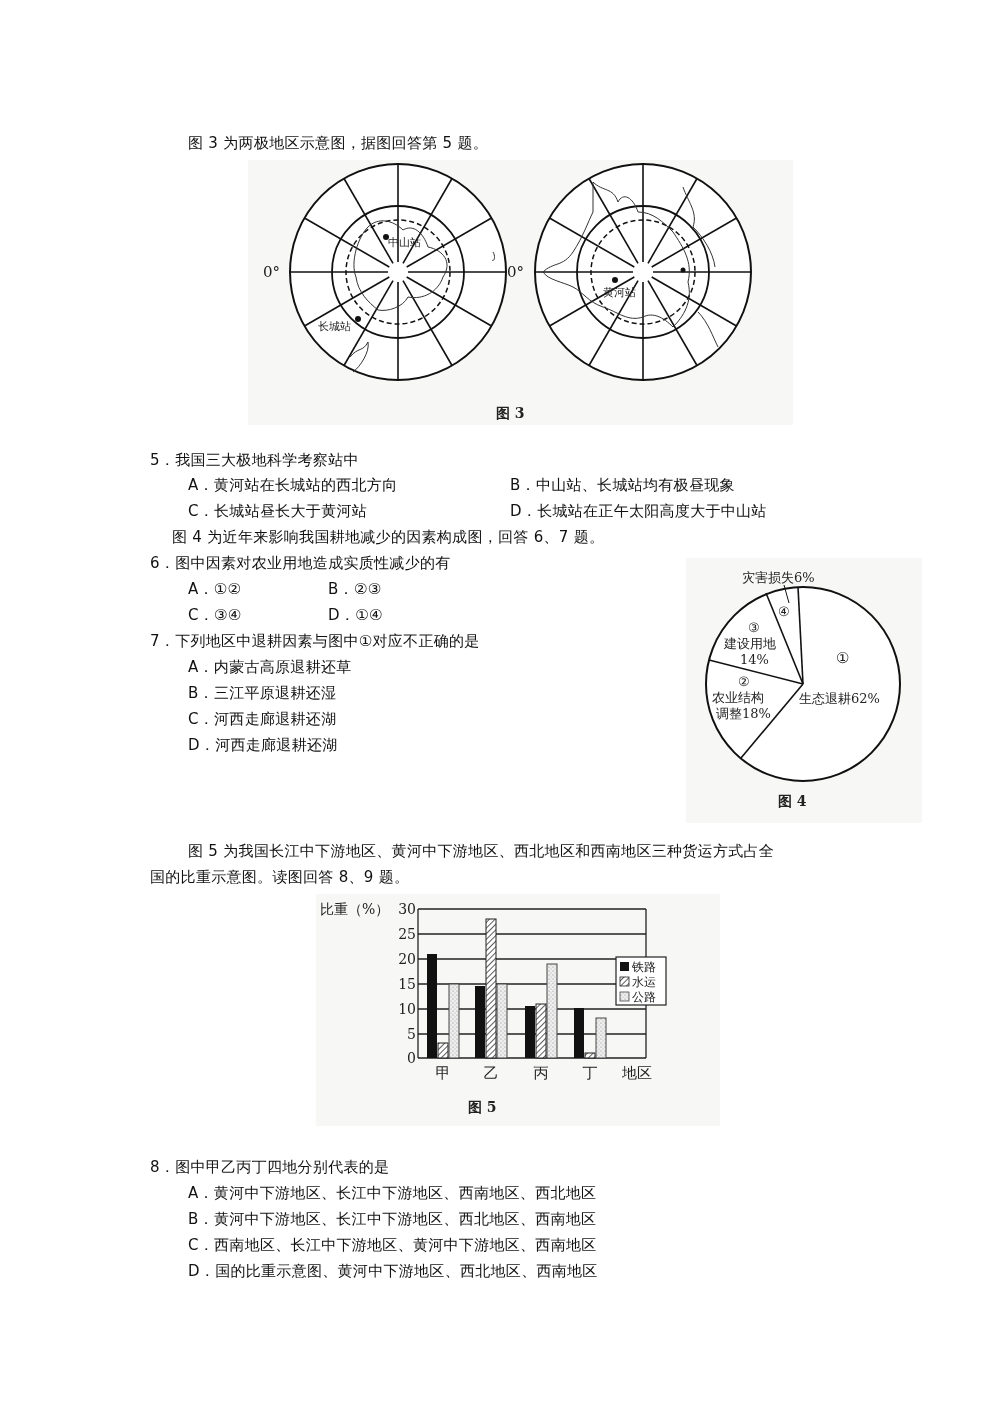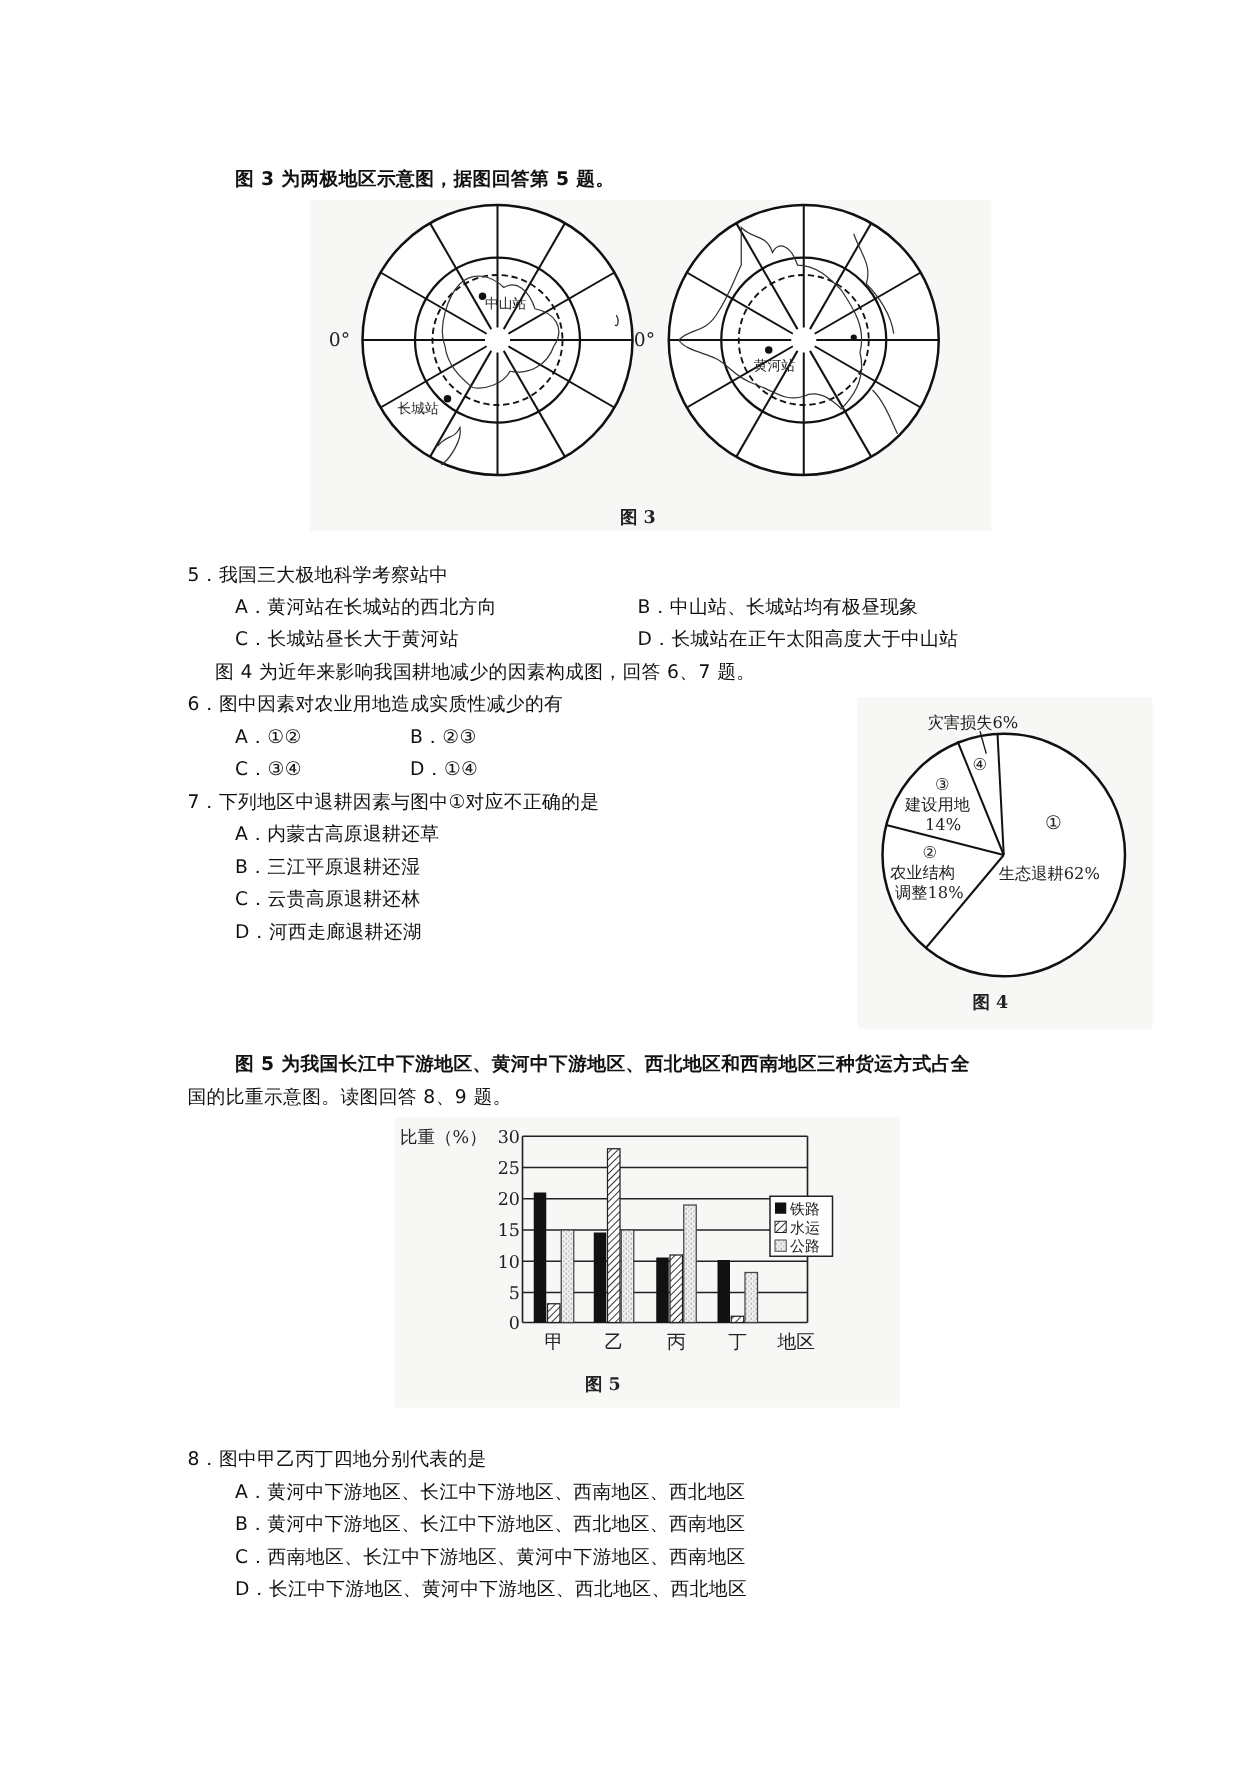--- a/index.html
+++ b/index.html
@@ -5,21 +5,21 @@
   html, body { margin: 0; padding: 0; background: #ffffff; }
   body { width: 1000px; height: 1415px; position: relative; overflow: hidden;
          font-family: "DejaVu Sans", "Liberation Sans", sans-serif; color: #111; }
   .line { position: absolute; font-size: 15px; line-height: 20px; white-space: nowrap; letter-spacing: 0.3px; }
   .fig-bg { position: absolute; background: #f7f7f5; }
   svg text { font-family: "DejaVu Serif", serif; }
 </style>
 </head>
 <body>
 
-<div class="line" style="left:188px; top:133px;font-weight:bold;">图 3 为两极地区示意图，据图回答第 5 题。</div>
+<div class="line" style="left:188px; top:133px;">图 3 为两极地区示意图，据图回答第 5 题。</div>
 
 <div class="fig-bg" style="left:248px; top:160px; width:545px; height:265px;">
   <svg width="545" height="265" viewBox="0 0 545 265">
     <defs>
       <g id="polar-grid">
         <circle cx="0" cy="0" r="108" fill="#fff" stroke="#111" stroke-width="2"></circle>
         <circle cx="0" cy="0" r="66" fill="none" stroke="#111" stroke-width="1.8"></circle>
         <circle cx="0" cy="0" r="52" fill="none" stroke="#111" stroke-width="1.5" stroke-dasharray="5,3"></circle>
         <g stroke="#111" stroke-width="1.6">
           <line x1="-108" y1="0" x2="-10" y2="0"></line>
@@ -74,21 +74,21 @@
 
 <div class="line" style="left:150px; top:553px;">6．图中因素对农业用地造成实质性减少的有</div>
 <div class="line" style="left:188px; top:579px;">A．①②</div>
 <div class="line" style="left:328px; top:579px;">B．②③</div>
 <div class="line" style="left:188px; top:605px;">C．③④</div>
 <div class="line" style="left:328px; top:605px;">D．①④</div>
 
 <div class="line" style="left:150px; top:631px;">7．下列地区中退耕因素与图中①对应不正确的是</div>
 <div class="line" style="left:188px; top:657px;">A．内蒙古高原退耕还草</div>
 <div class="line" style="left:188px; top:683px;">B．三江平原退耕还湿</div>
-<div class="line" style="left:188px; top:709px;">C．云贵高原退耕还林</div>
+<div class="line" style="left:188px; top:709px;">C．河西走廊退耕还湖</div>
 <div class="line" style="left:188px; top:735px;">D．河西走廊退耕还湖</div>
 
 <div class="fig-bg" style="left:686px; top:558px; width:236px; height:265px;">
   <svg width="236" height="265" viewBox="0 0 236 265">
     <circle cx="117" cy="126" r="97" fill="#fff" stroke="#111" stroke-width="2"></circle>
 
     <g stroke="#111" stroke-width="1.6">
       <line x1="117" y1="126" x2="112" y2="29"></line>
       <line x1="117" y1="126" x2="80" y2="35"></line>
       <line x1="117" y1="126" x2="23" y2="102"></line>
@@ -102,21 +102,21 @@
     <text x="62" y="74" font-size="13" fill="#222">③</text>
     <text x="38" y="90" font-size="13" fill="#222">建设用地</text>
     <text x="54" y="106" font-size="13" fill="#222">14%</text>
     <text x="92" y="58" font-size="13" fill="#222">④</text>
     <text x="56" y="24" font-size="13" fill="#222">灾害损失6%</text>
     <line x1="98" y1="27" x2="103" y2="45" stroke="#111" stroke-width="1"></line>
     <text x="92" y="248" font-size="14" font-weight="bold" fill="#222">图 4</text>
   </svg>
 </div>
 
-<div class="line" style="left:188px; top:841px;font-weight:bold;">图 5 为我国长江中下游地区、黄河中下游地区、西北地区和西南地区三种货运方式占全</div>
+<div class="line" style="left:188px; top:841px;">图 5 为我国长江中下游地区、黄河中下游地区、西北地区和西南地区三种货运方式占全</div>
 <div class="line" style="left:150px; top:867px;text-align:right;">国的比重示意图。读图回答 8、9 题。</div>
 
 <div class="fig-bg" style="left:316px; top:894px; width:404px; height:232px;">
   <svg width="404" height="232" viewBox="0 0 404 232">
     <defs>
       <pattern id="hatch" patternUnits="userSpaceOnUse" width="4" height="4" patternTransform="rotate(45)">
         <rect width="4" height="4" fill="#fff"></rect>
         <line x1="0" y1="0" x2="0" y2="4" stroke="#333" stroke-width="1.6"></line>
       </pattern>
       <pattern id="dots" patternUnits="userSpaceOnUse" width="4" height="4">
@@ -190,13 +190,13 @@
       <text x="316" y="107" font-size="12" fill="#222">公路</text>
     </g>
     <text x="152" y="218" font-size="14" font-weight="bold" fill="#222">图 5</text>
   </svg>
 </div>
 
 <div class="line" style="left:150px; top:1157px;">8．图中甲乙丙丁四地分别代表的是</div>
 <div class="line" style="left:188px; top:1183px;">A．黄河中下游地区、长江中下游地区、西南地区、西北地区</div>
 <div class="line" style="left:188px; top:1209px;">B．黄河中下游地区、长江中下游地区、西北地区、西南地区</div>
 <div class="line" style="left:188px; top:1235px;">C．西南地区、长江中下游地区、黄河中下游地区、西南地区</div>
-<div class="line" style="left:188px; top:1261px;">D．长江中下游地区、黄河中下游地区、西北地区、西北地区</div>
+<div class="line" style="left:188px; top:1261px;">D．国的比重示意图、黄河中下游地区、西北地区、西南地区</div>
 
 </body></html>

